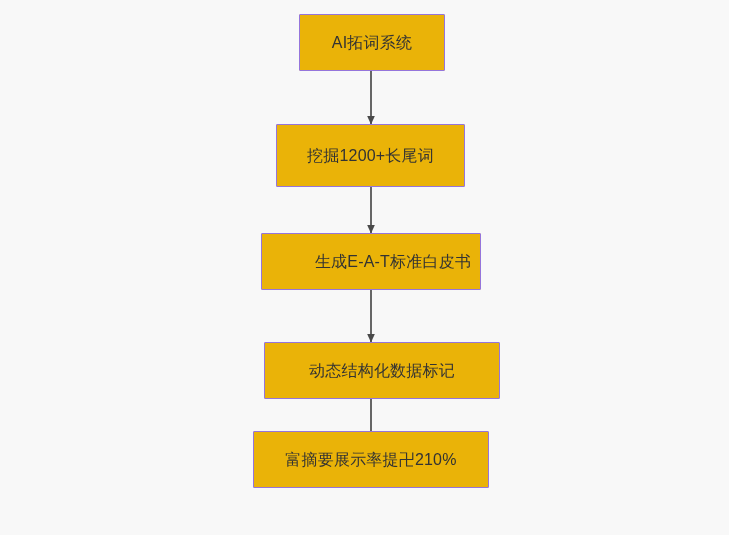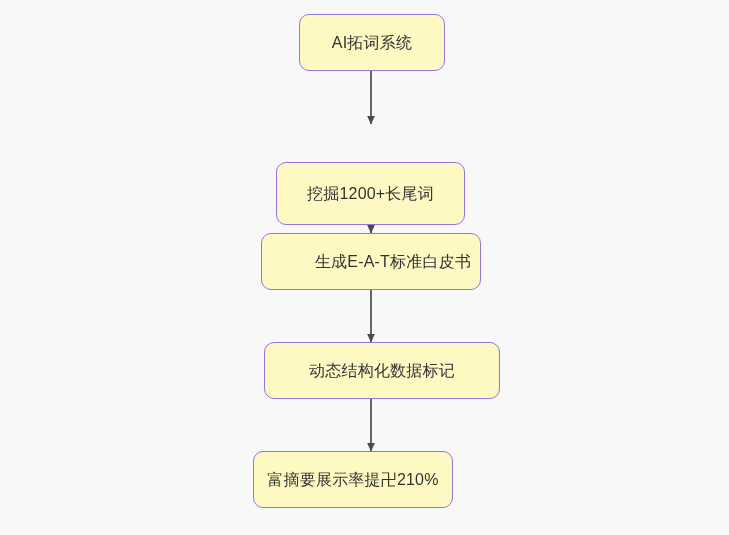--- a/index.html
+++ b/index.html
@@ -22,23 +22,23 @@
     position: absolute;
     left: 0;
     top: 0;
     width: 729px;
     height: 535px;
     pointer-events: none;
   }
   .node {
     position: absolute;
     box-sizing: border-box;
-    background: #fef9c3;
+    background: #eab308;
     border: 1.7px solid #9575db;
-    border-radius: 10px;
+    border-radius: 1px;
     display: flex;
     align-items: center;
     justify-content: center;
     color: #333333;
     font-size: 16px;
     line-height: 1.2;
     white-space: nowrap;
     letter-spacing: 0.2px;
   }
   .node-label {
@@ -67,29 +67,29 @@
     </g>
     <g>
       <line x1="371" y1="399" x2="371" y2="451" stroke="#666666" stroke-width="2" marker-end="url(#arrowhead)"></line>
     </g>
   </svg>
 
   <div class="node" style="left:299px; top:14px; width:146px; height:57px;">
     <span class="node-label">AI拓词系统</span>
   </div>
 
-  <div class="node" style="left:276px; top:124px; width:189px; height:63px;margin-top:38px;">
+  <div class="node" style="left:276px; top:124px; width:189px; height:63px;">
     <span class="node-label">挖掘1200+长尾词</span>
   </div>
 
   <div class="node" style="left:261px; top:233px; width:220px; height:57px;padding-left:44px;">
     <span class="node-label">生成E-A-T标准白皮书</span>
   </div>
 
   <div class="node" style="left:264px; top:342px; width:236px; height:57px;">
     <span class="node-label">动态结构化数据标记</span>
   </div>
 
-  <div class="node" style="left:253px; top:451px; width:200px; height:57px;justify-content:center;">
+  <div class="node" style="left:253px; top:431px; width:236px; height:57px;justify-content:center;">
     <span class="node-label">富摘要展示率提卍210%</span>
   </div>
 
 </div>
 
 </body></html>

